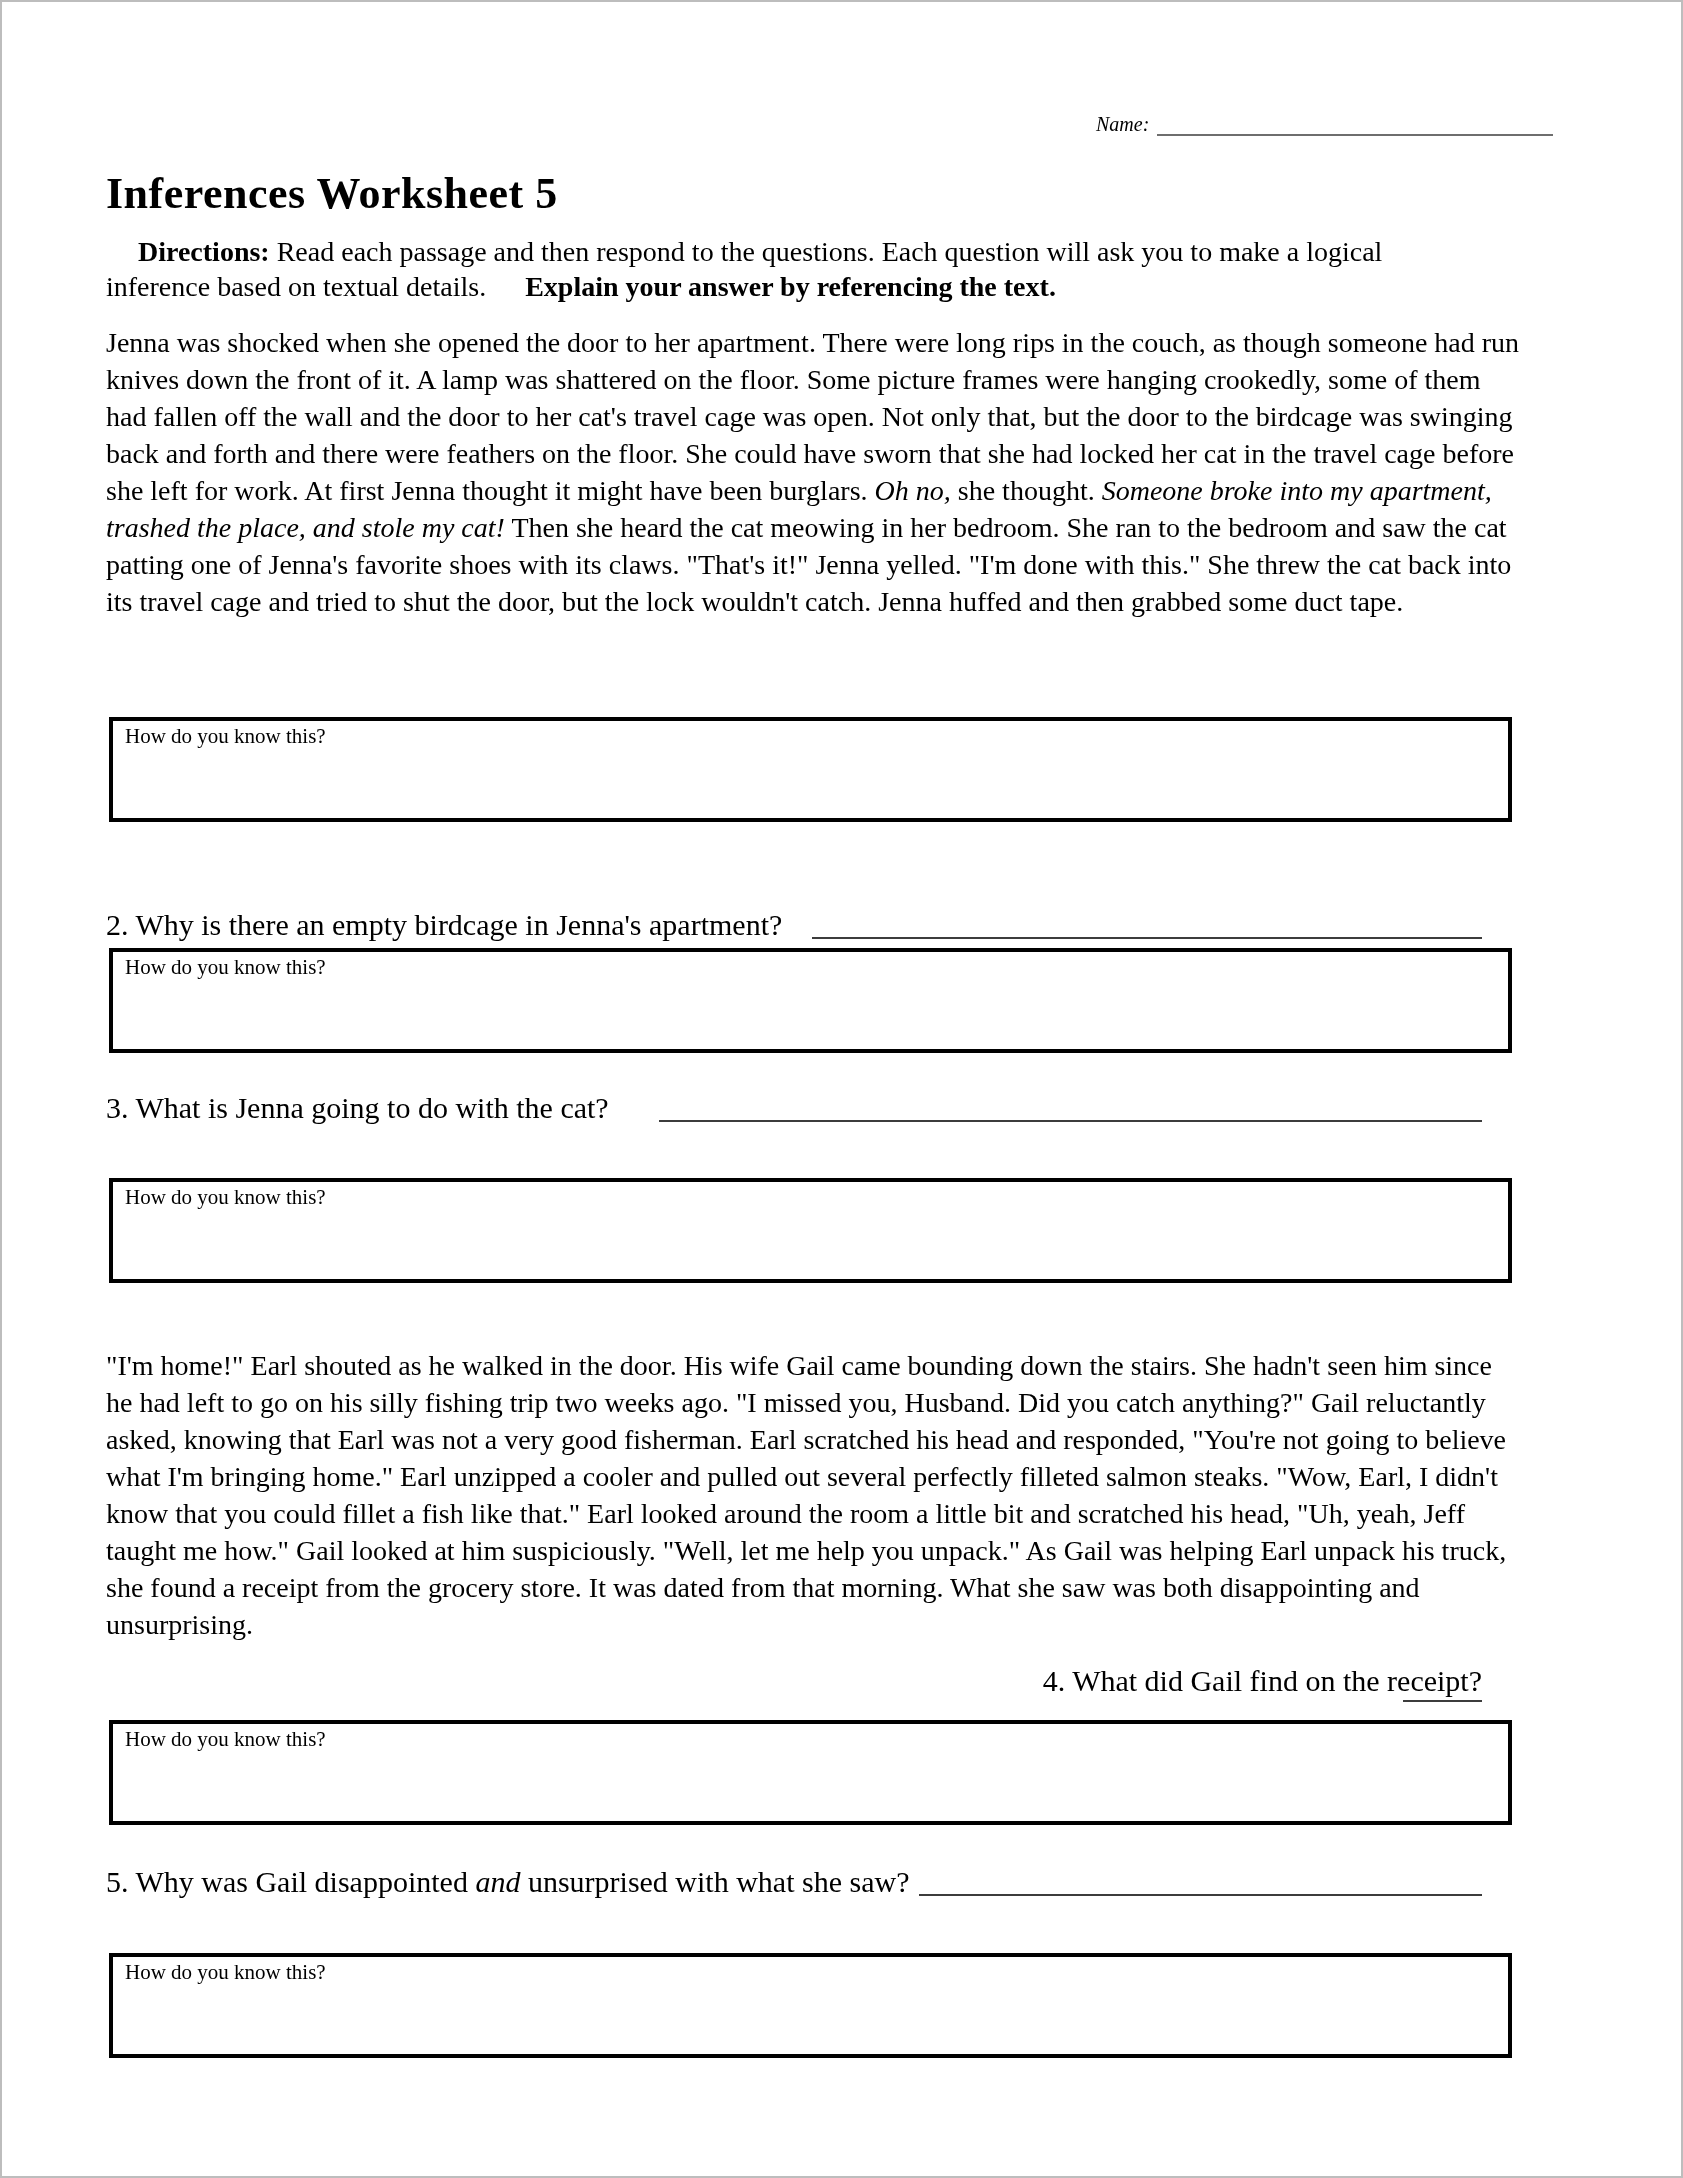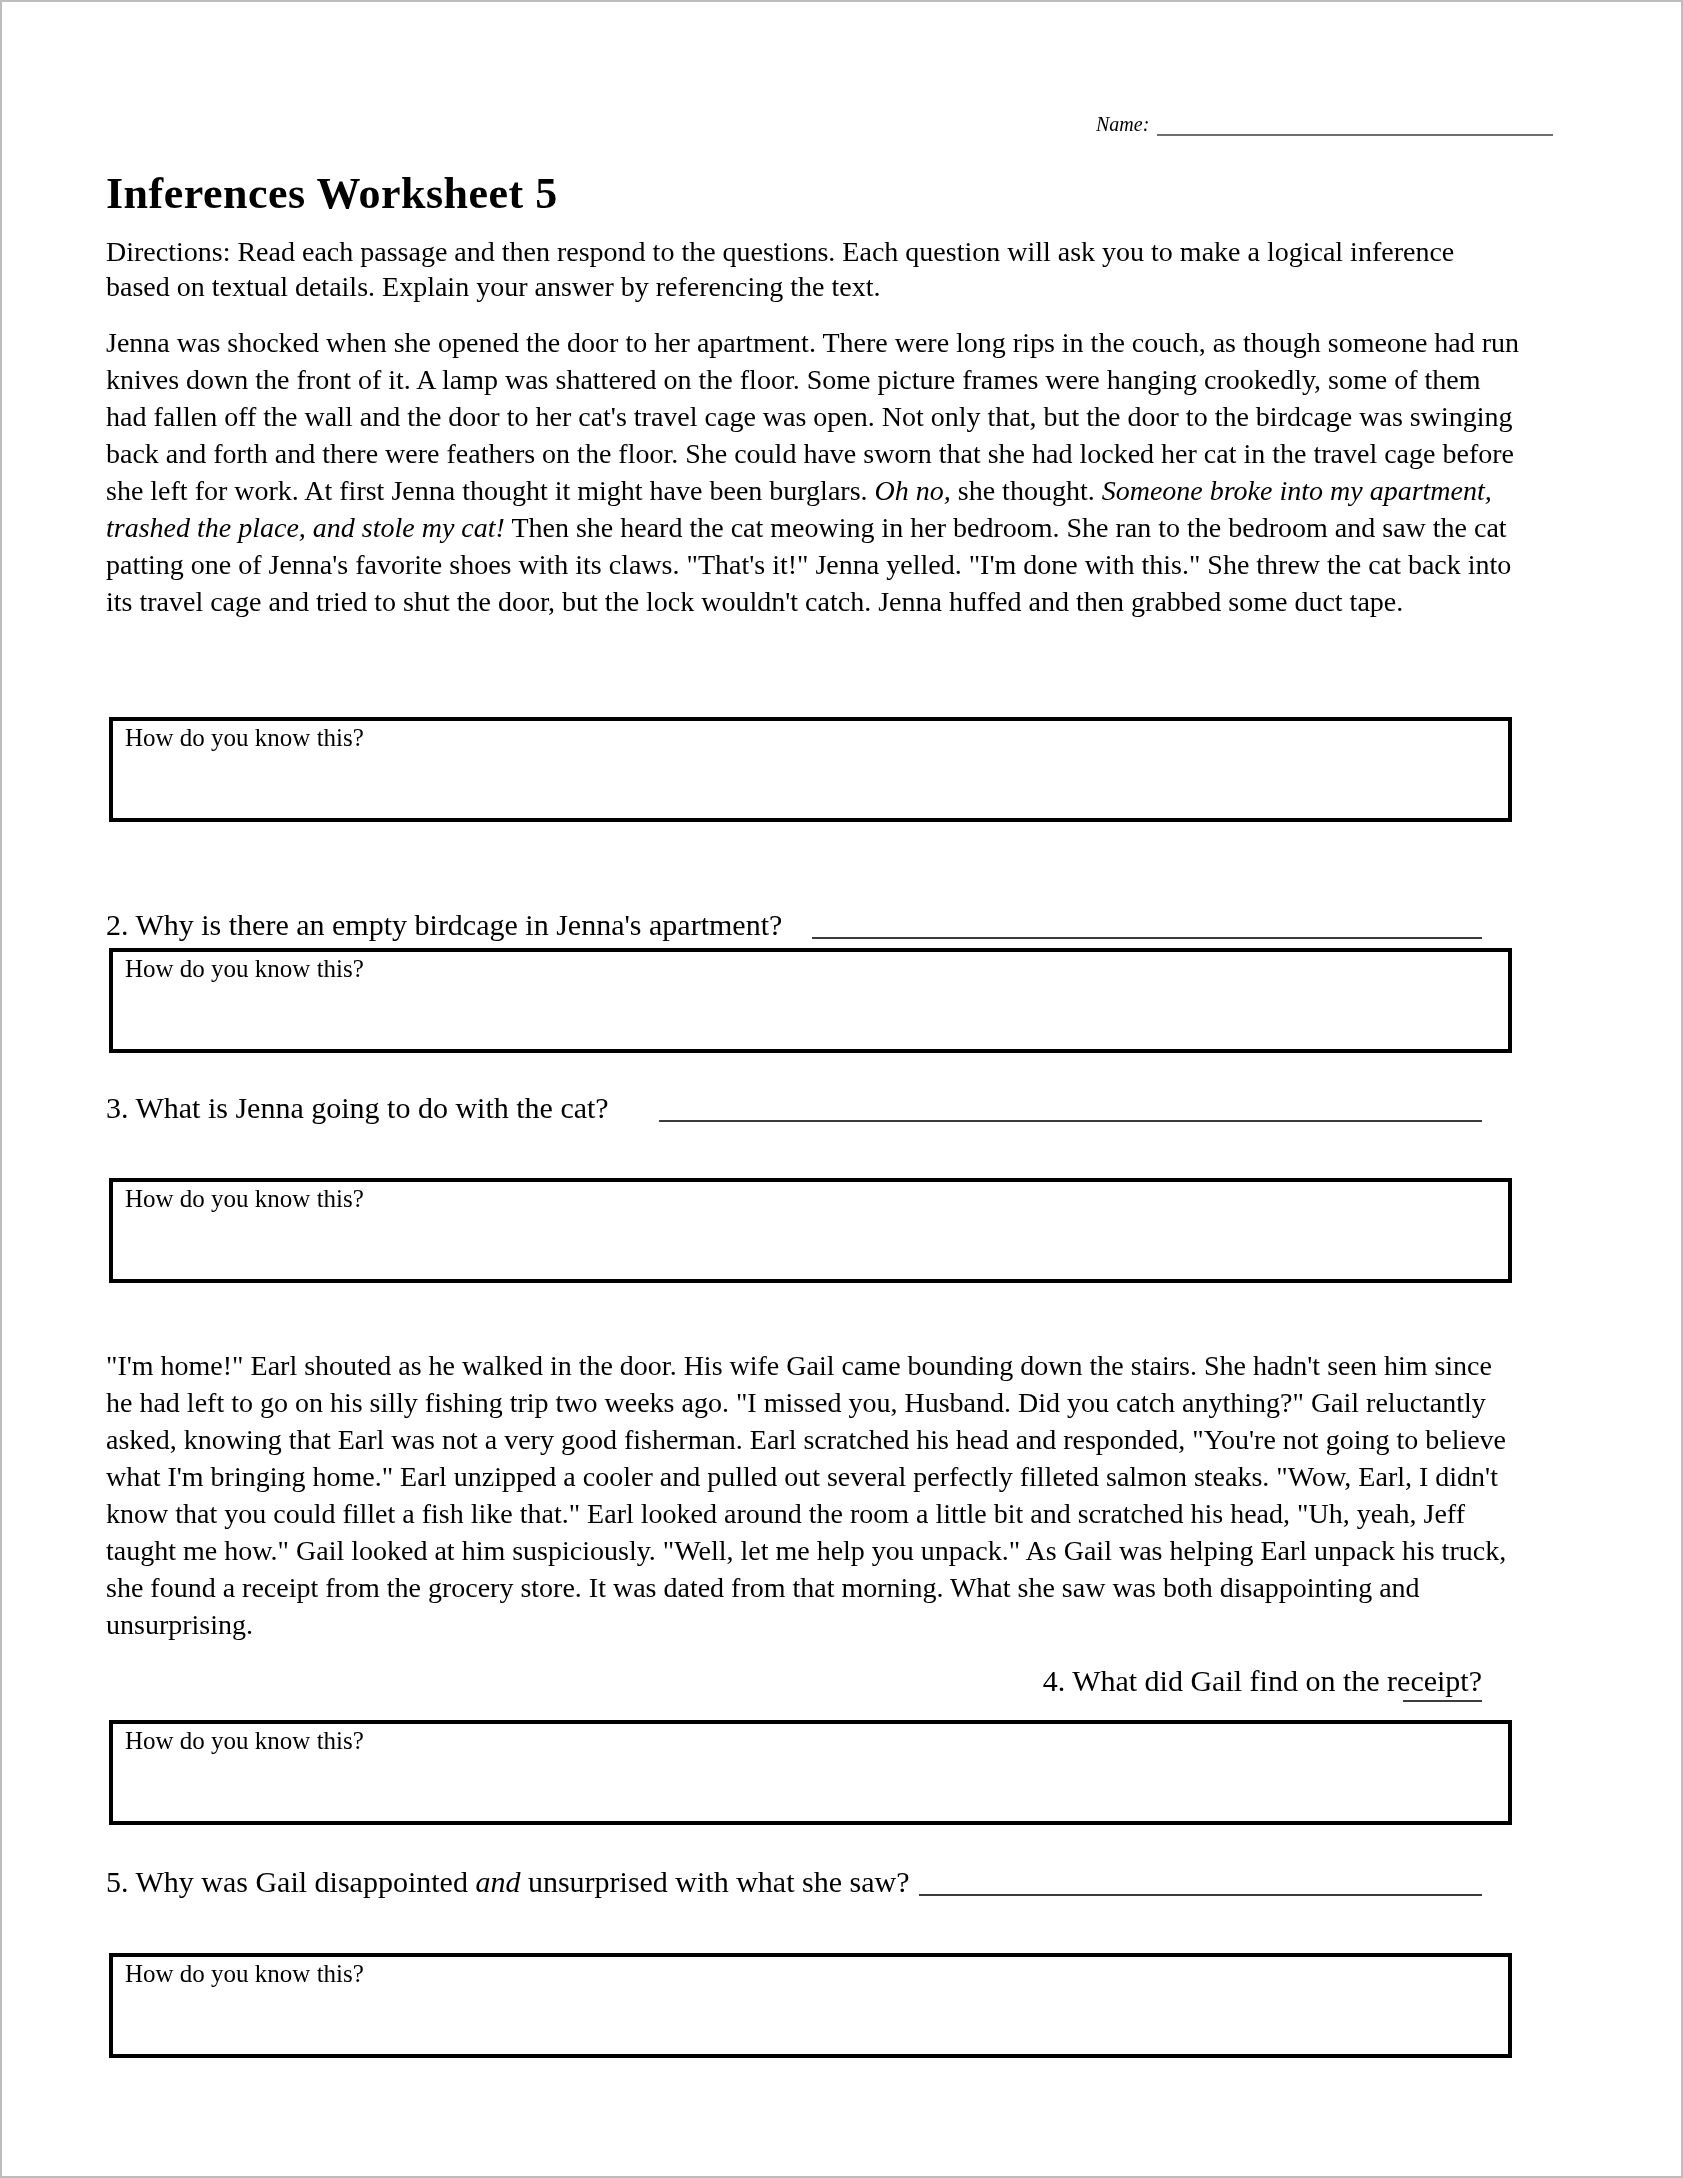--- a/index.html
+++ b/index.html
@@ -88,23 +88,23 @@
     background: #ffffff;
   }
   #answer-box-1 { top: 715px; }
   #answer-box-2 { top: 946px; }
   #answer-box-3 { top: 1176px; }
   #answer-box-4 { top: 1718px; }
   #answer-box-5 { top: 1951px; }
   .box-label {
     display: block;
     padding: 3px 0 0 12px;
-    font-size: 25px;
+    font-size: 21px;
   }
-  .seg-b { font-weight: normal; }
+  .seg-b { font-weight: bold; margin-left: 32px; }
   .seg-i { font-style: italic; }
 </style>
 </head>
 <body>
 
 <div class="page">
 
   <div class="name-row">
     <span>Name:</span>
     <span class="name-line"></span>

